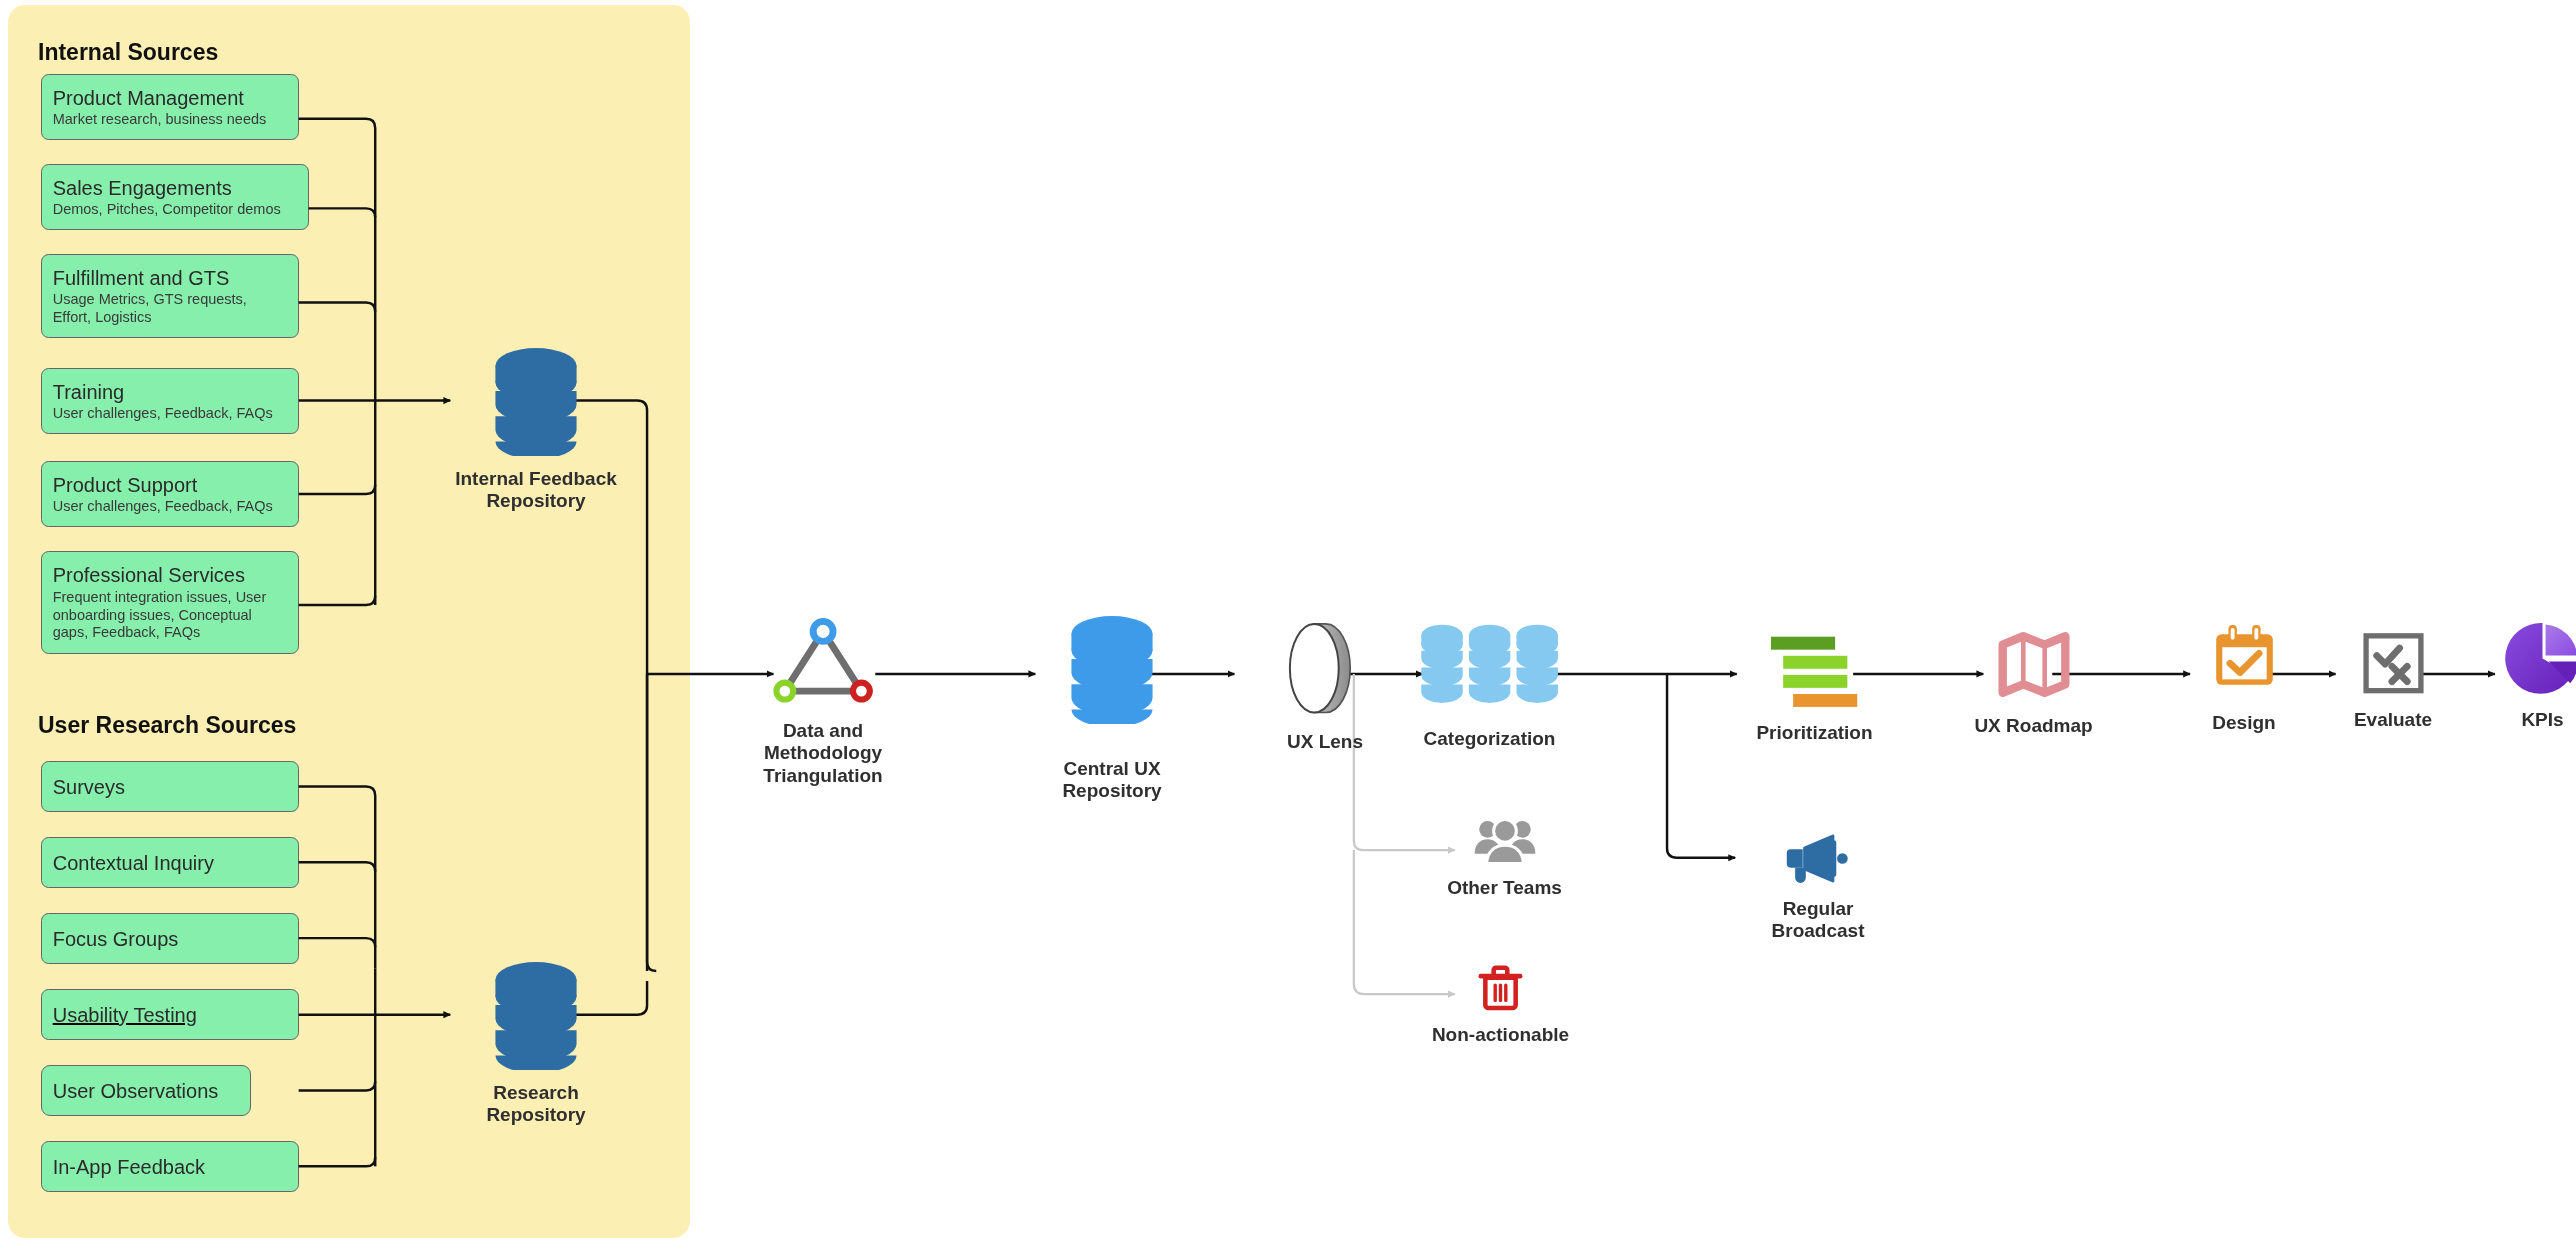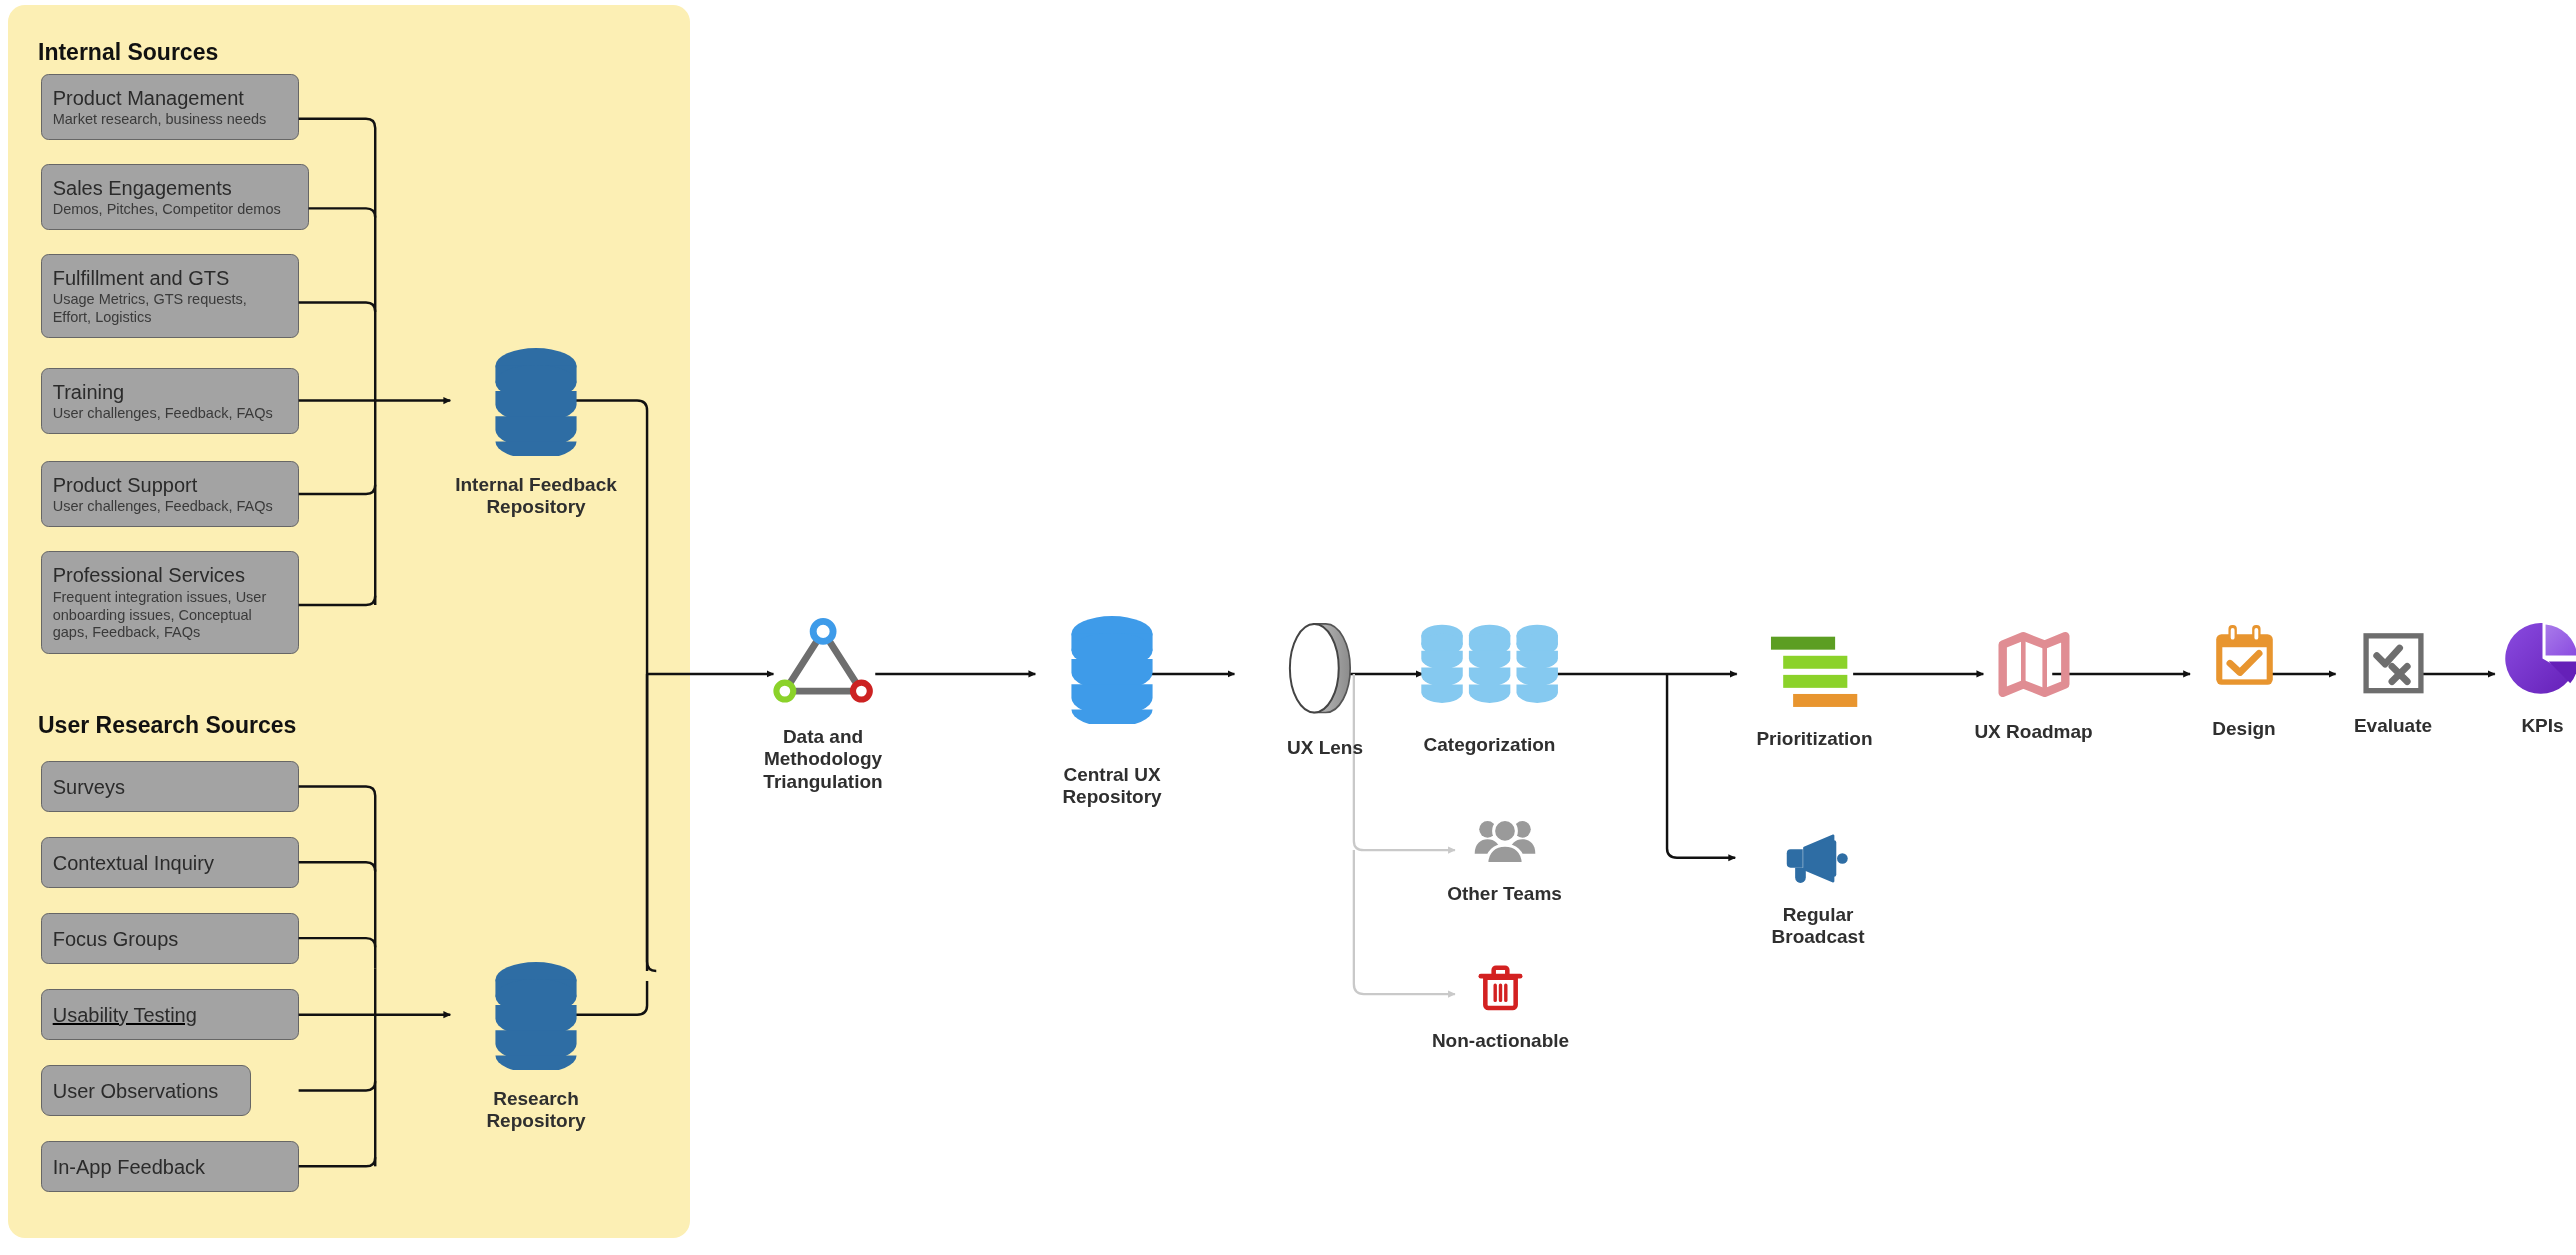--- a/index.html
+++ b/index.html
@@ -4,31 +4,31 @@
 <style>
   html,body{margin:0;padding:0;background:#ffffff;}
   body{width:2576px;height:1256px;position:relative;overflow:hidden;
        font-family:"Liberation Sans","DejaVu Sans",sans-serif;}
   #stage{position:absolute;left:0;top:0;width:2576px;height:1256px;}
   svg.layer{position:absolute;left:0;top:0;width:2576px;height:1256px;overflow:visible;}
 
   .panel{position:absolute;background:#FCEFB4;border-radius:17px;}
   .grp-title{position:absolute;font-size:23px;font-weight:bold;color:#111111;white-space:nowrap;}
 
-  .srcbox{position:absolute;background:#a3a3a3;border:1.5px solid #666666;border-radius:7.7px;
+  .srcbox{position:absolute;background:#86efac;border:1.5px solid #666666;border-radius:7.7px;
           box-sizing:border-box;padding:7.7px 10.7px 6.1px 10.7px;display:flex;flex-direction:column;
           justify-content:center;}
   .srcbox .t{font-size:20px;color:#2b2b2b;line-height:1.12;}
   .srcbox .s{font-size:14.5px;color:#3a3a3a;line-height:1.22;margin-top:2.3px;}
   .srcbox.simple{justify-content:center;}
   .srcbox.simple .t{font-size:20px;}
 
   .node{position:absolute;display:flex;flex-direction:column;align-items:center;}
   .node .cap{font-size:19px;font-weight:bold;color:#2f2f2f;text-align:center;
-             line-height:1.18;white-space:pre-line;margin-top:18px;}
+             line-height:1.18;white-space:pre-line;margin-top:12px;}
   .icn{display:block;}
 </style>
 </head>
 <body>
 
 <div id="stage">
 
   <div class="panel" style="left:7.7px; top:4.6px; width:682px; height:1233px;"></div>
 
   <div class="grp-title" style="left:38px; top:31px;margin-top:8px;">Internal Sources</div>

